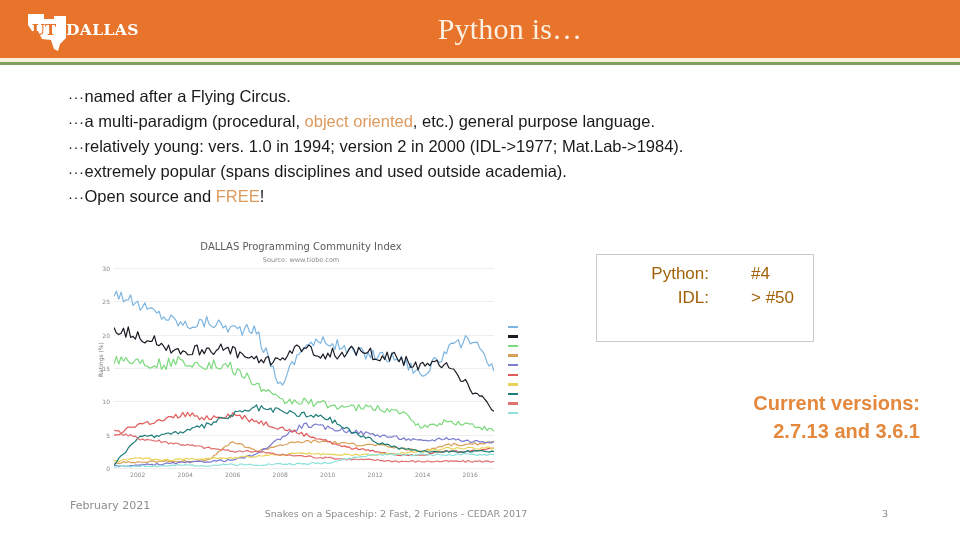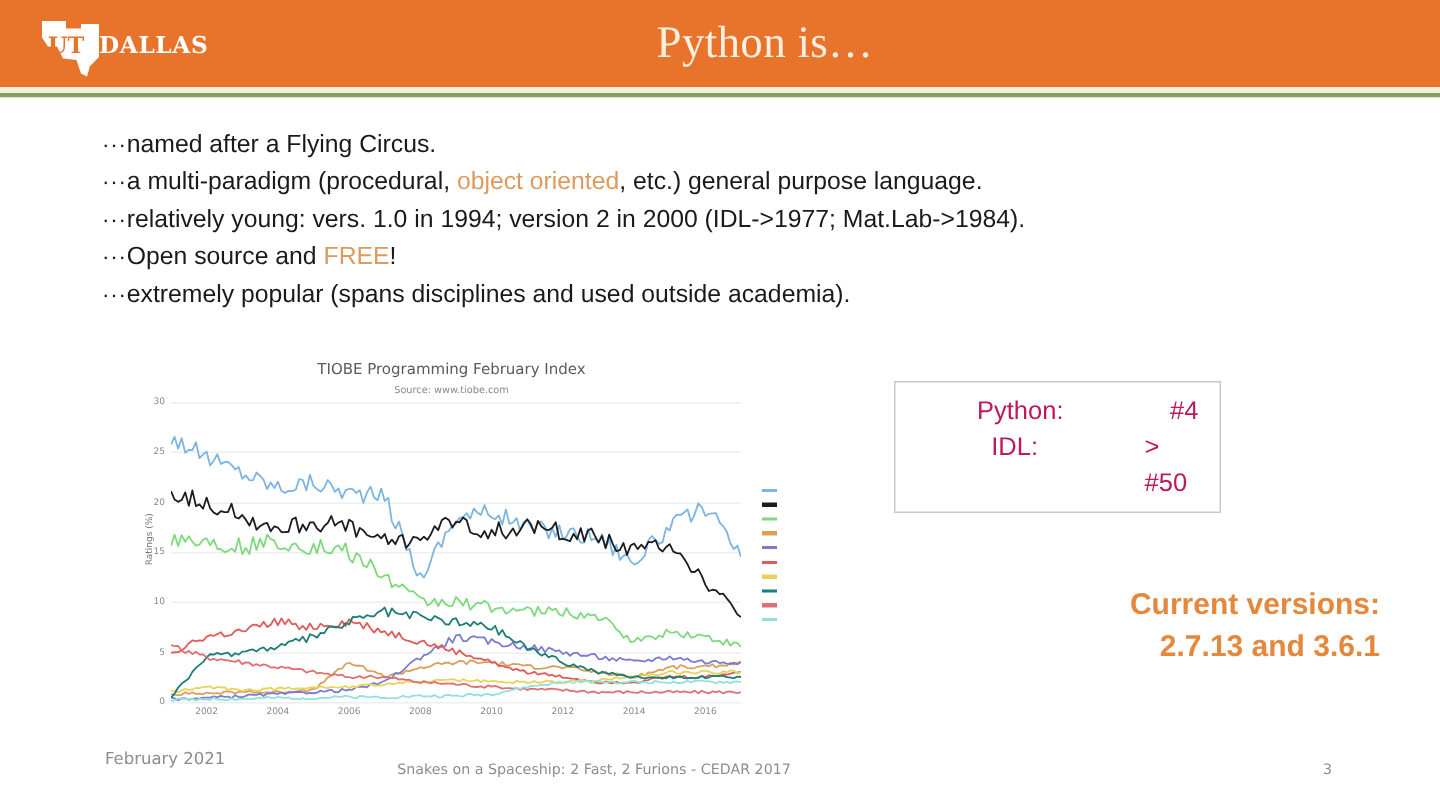--- a/index.html
+++ b/index.html
@@ -170,23 +170,22 @@
     left: 596px; top: 254px;
     width: 218px; height: 88px;
     border: 1px solid #c9c9c9;
     background: #ffffff;
     box-sizing: border-box;
     padding: 7px 14px 0 8px;
   }
   .rank-row {
     display: flex;
     font-size: 17px;
-    color: #be185d;
+    color: #a16207;
     line-height: 24px;
-    gap: 29px;
   }
   .rank-name {
     width: 104px;
     text-align: right;
     padding-right: 0;
   }
   .rank-val {
     padding-left: 42px;
   }
 
@@ -250,29 +249,29 @@
   <div class="bullet-line">
     <span class="dots">···</span><span>named after a Flying Circus.</span>
   </div>
   <div class="bullet-line">
     <span class="dots">···</span><span>a multi-paradigm (procedural, </span><span class="hl">object oriented</span><span>, etc.) general purpose language.</span>
   </div>
   <div class="bullet-line">
     <span class="dots">···</span><span>relatively young: vers. 1.0 in 1994; version 2 in 2000 (IDL-&gt;1977; Mat.Lab-&gt;1984).</span>
   </div>
   <div class="bullet-line">
+    <span class="dots">···</span><span>extremely popular (spans disciplines and used outside academia).</span>
+  </div>
+  <div class="bullet-line">
     <span class="dots">···</span><span>Open source and </span><span class="hl">FREE</span><span>!</span>
   </div>
-  <div class="bullet-line">
-    <span class="dots">···</span><span>extremely popular (spans disciplines and used outside academia).</span>
-  </div>
 </div>
 
 <div class="chart-card">
-  <div class="chart-title">TIOBE Programming February Index</div>
+  <div class="chart-title">DALLAS Programming Community Index</div>
   <div class="chart-source">Source: www.tiobe.com</div>
   <div class="chart-ylabel">Ratings (%)</div>
   <div class="chart-plot" id="chart-plot">
       <div class="gridline" style="top: 200px;"></div>
       <div class="ytick" style="top: 200px;">0</div>
       <div class="gridline" style="top: 166.667px;"></div>
       <div class="ytick" style="top: 166.667px;">5</div>
       <div class="gridline" style="top: 133.333px;"></div>
       <div class="ytick" style="top: 133.333px;">10</div>
       <div class="gridline" style="top: 100px;"></div>

